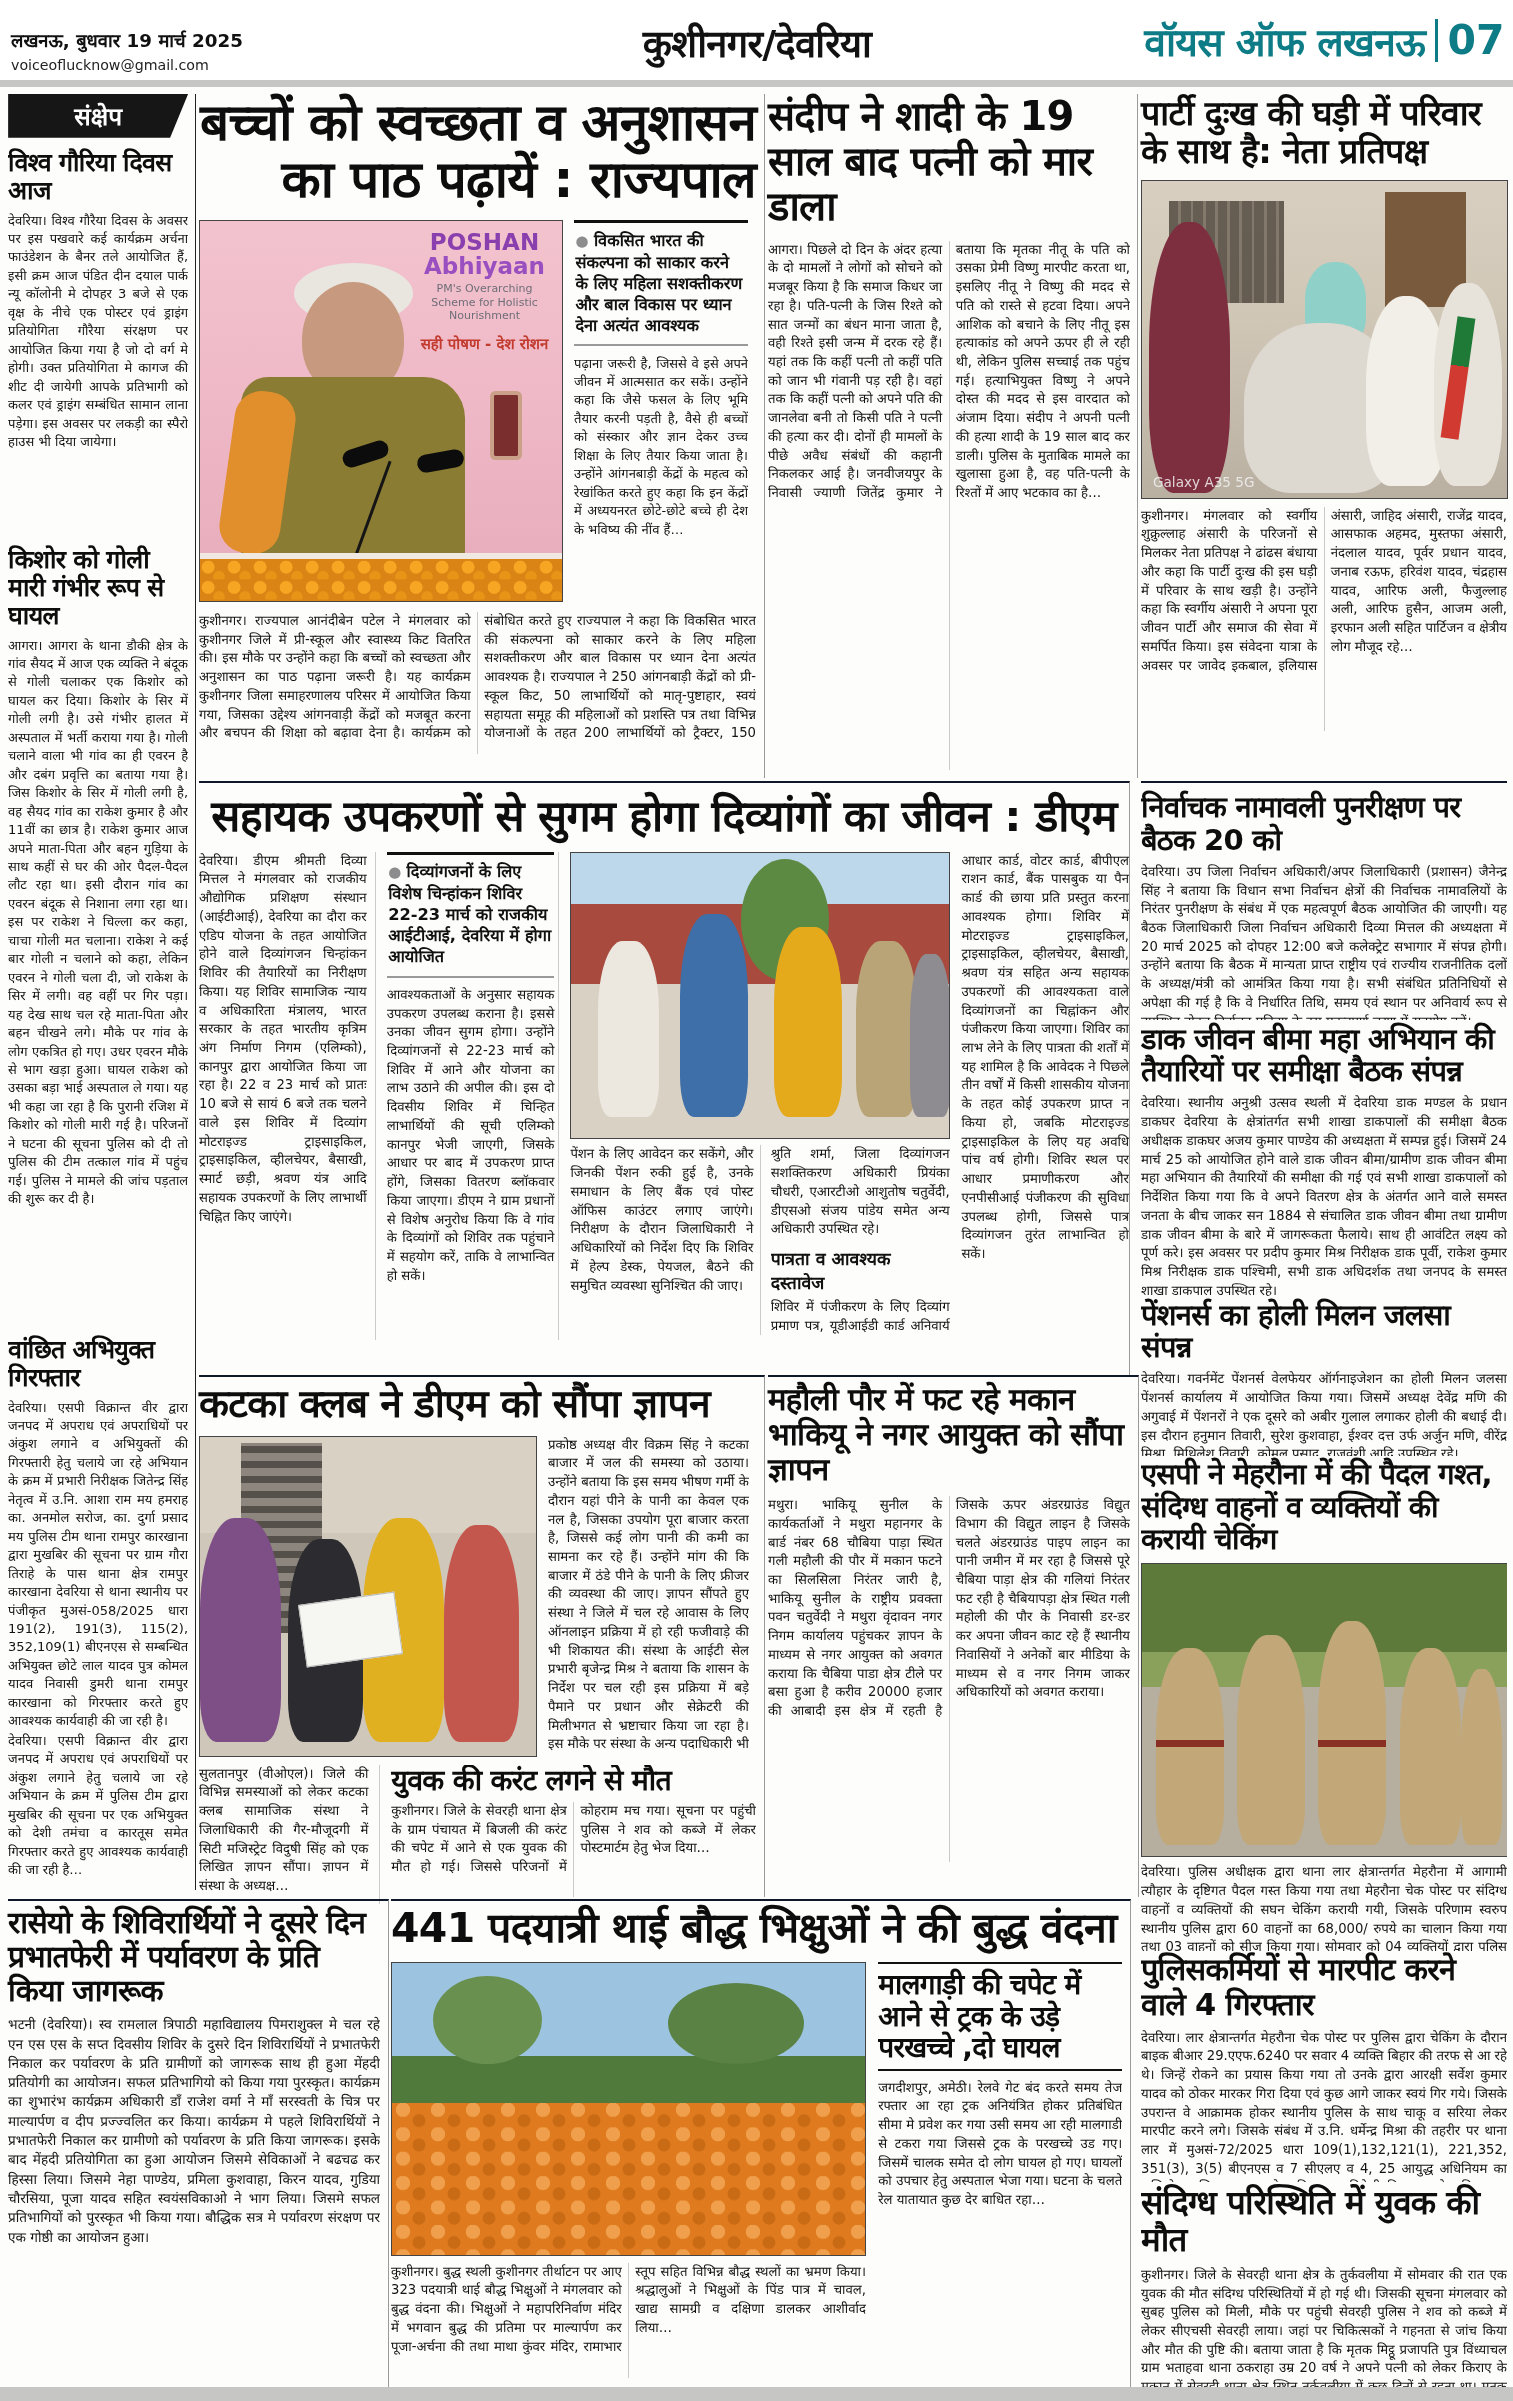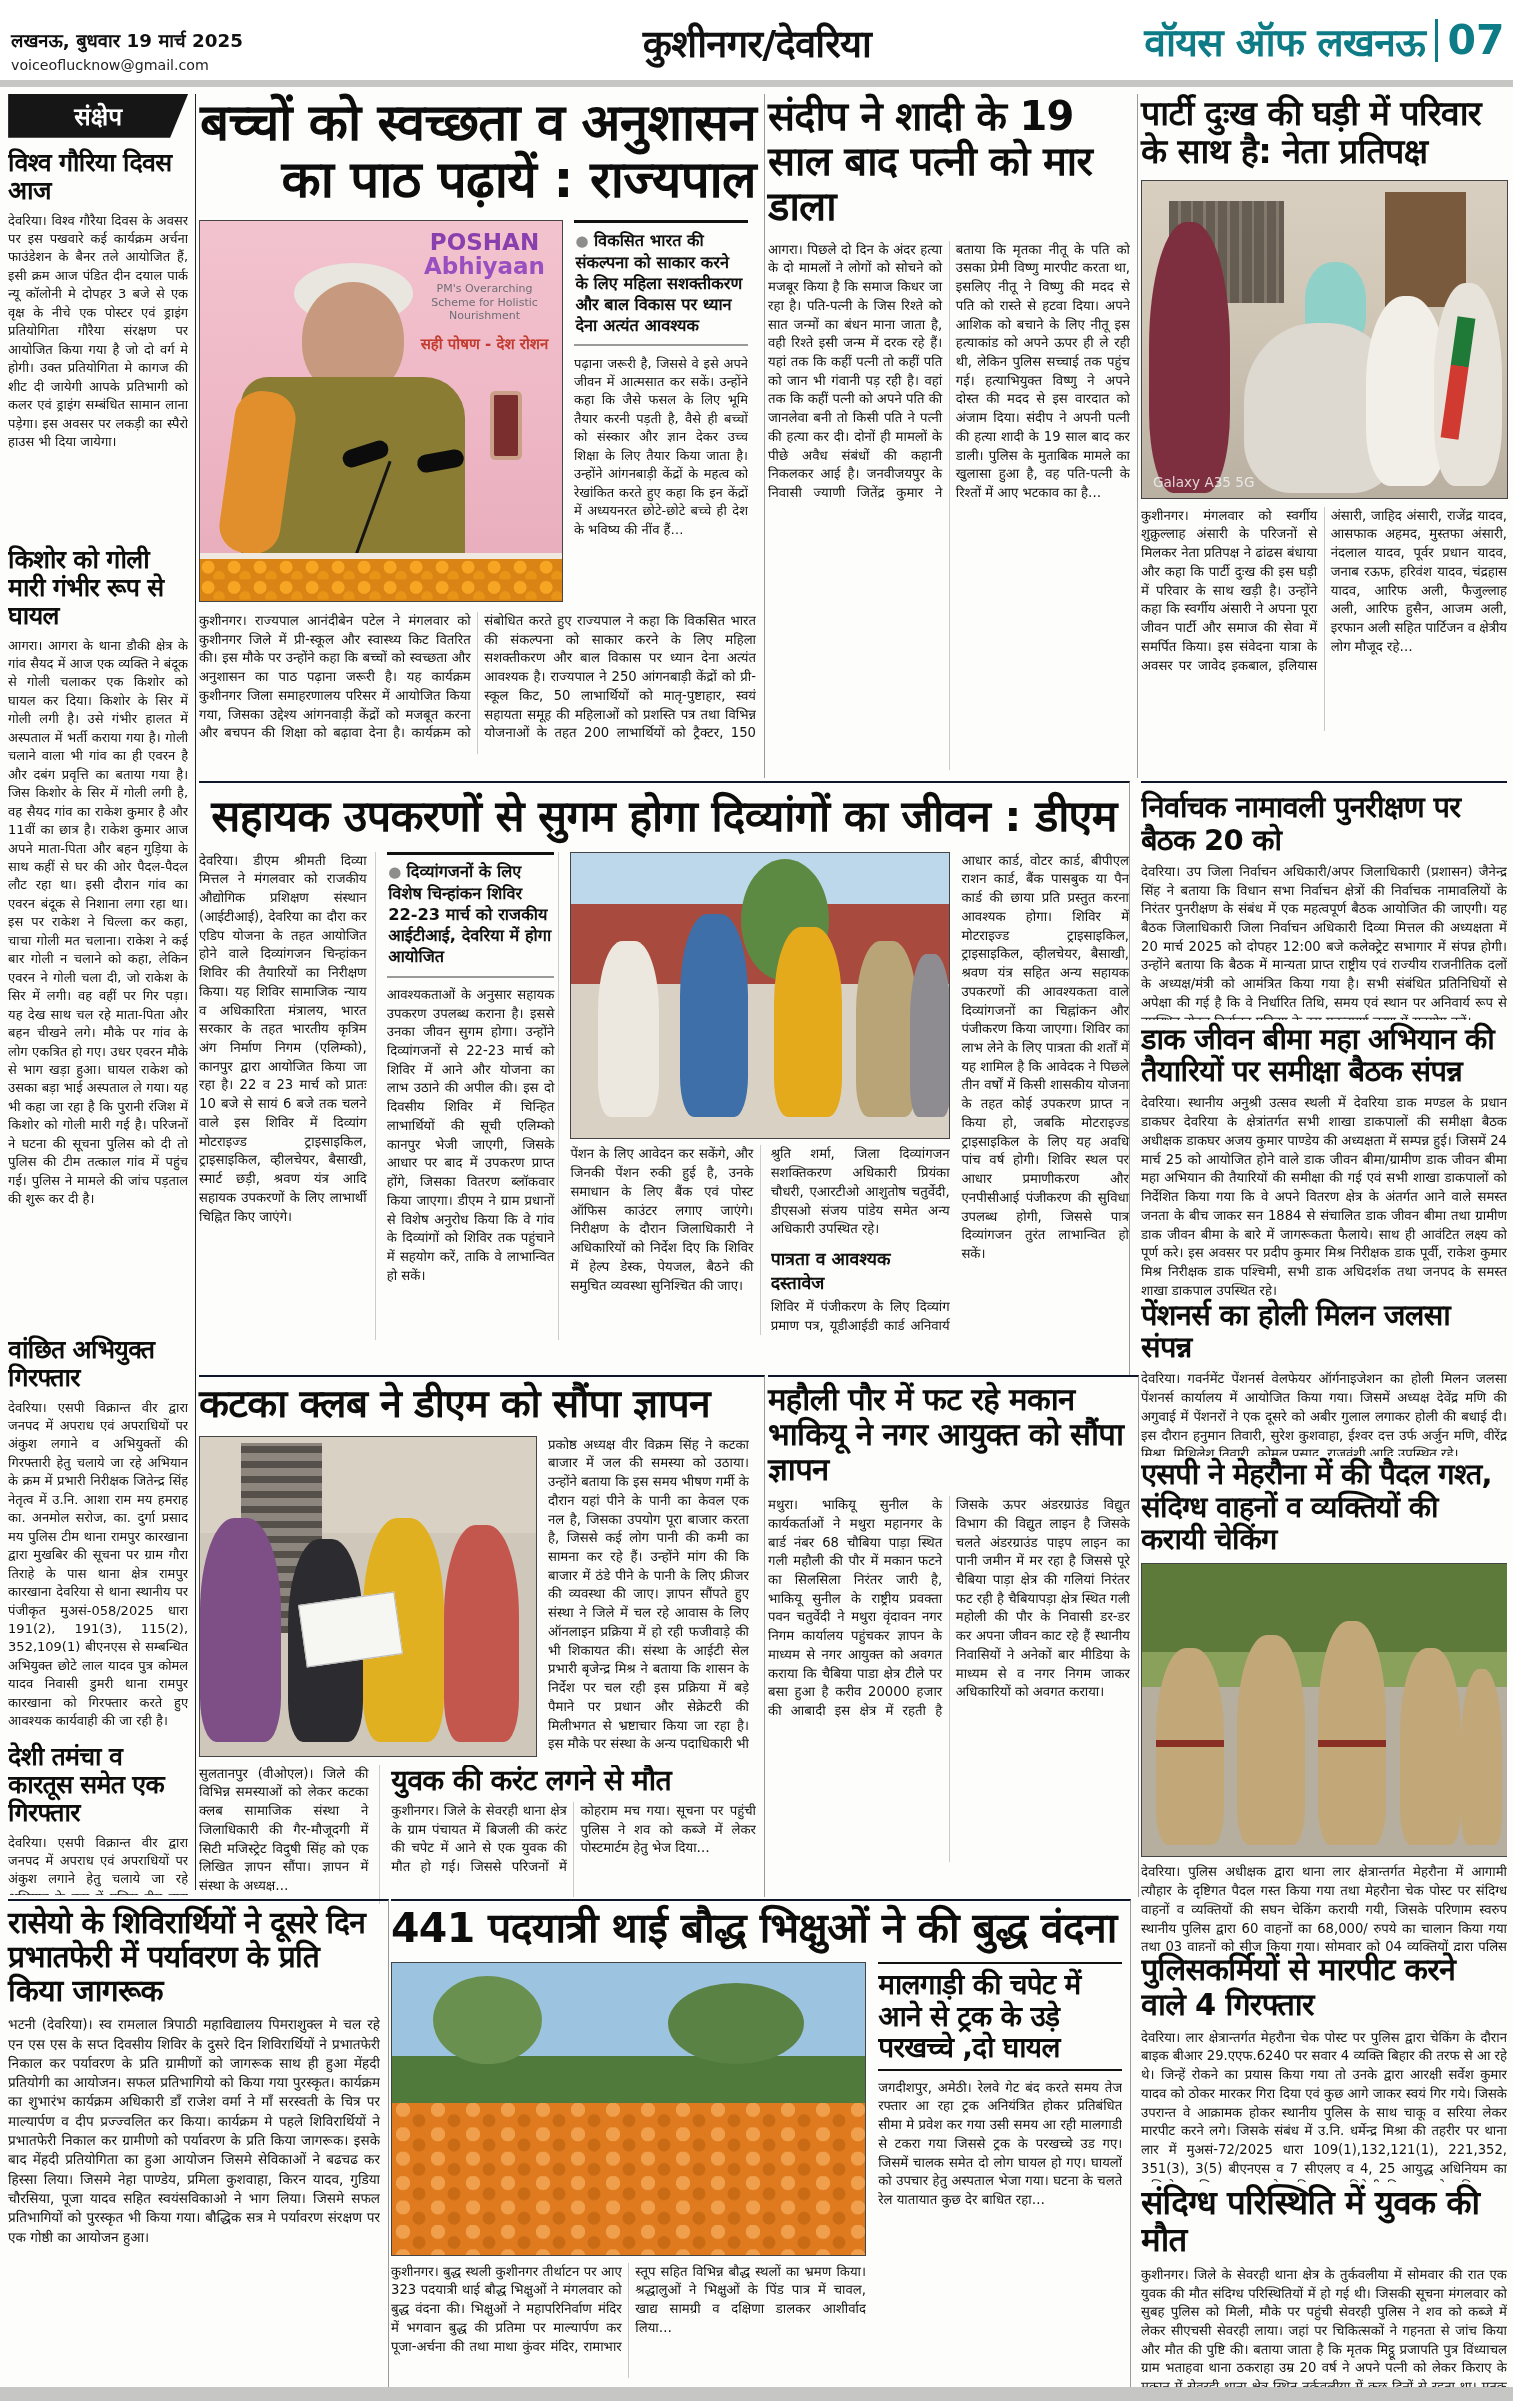--- a/index.html
+++ b/index.html
@@ -184,21 +184,20 @@
     </div>
     <div class="bs2">
       <h3 class="headline">किशोर को गोली मारी गंभीर रूप से घायल</h3>
       <div class="btxt">आगरा। आगरा के थाना डौकी क्षेत्र के गांव सैयद में आज एक व्यक्ति ने बंदूक से गोली चलाकर एक किशोर को घायल कर दिया। किशोर के सिर में गोली लगी है। उसे गंभीर हालत में अस्पताल में भर्ती कराया गया है। गोली चलाने वाला भी गांव का ही एवरन है और दबंग प्रवृत्ति का बताया गया है। जिस किशोर के सिर में गोली लगी है, वह सैयद गांव का राकेश कुमार है और 11वीं का छात्र है। राकेश कुमार आज अपने माता-पिता और बहन गुड़िया के साथ कहीं से घर की ओर पैदल-पैदल लौट रहा था। इसी दौरान गांव का एवरन बंदूक से निशाना लगा रहा था। इस पर राकेश ने चिल्ला कर कहा, चाचा गोली मत चलाना। राकेश ने कई बार गोली न चलाने को कहा, लेकिन एवरन ने गोली चला दी, जो राकेश के सिर में लगी। वह वहीं पर गिर पड़ा। यह देख साथ चल रहे माता-पिता और बहन चीखने लगे। मौके पर गांव के लोग एकत्रित हो गए। उधर एवरन मौके से भाग खड़ा हुआ। घायल राकेश को उसका बड़ा भाई अस्पताल ले गया। यह भी कहा जा रहा है कि पुरानी रंजिश में किशोर को गोली मारी गई है। परिजनों ने घटना की सूचना पुलिस को दी तो पुलिस की टीम तत्काल गांव में पहुंच गई। पुलिस ने मामले की जांच पड़ताल की शुरू कर दी है।</div>
     </div>
     <div class="bs3">
       <h3 class="headline">वांछित अभियुक्त गिरफ्तार</h3>
       <div class="btxt">देवरिया। एसपी विक्रान्त वीर द्वारा जनपद में अपराध एवं अपराधियों पर अंकुश लगाने व अभियुक्तों की गिरफ्तारी हेतु चलाये जा रहे अभियान के क्रम में प्रभारी निरीक्षक जितेन्द्र सिंह नेतृत्व में उ.नि. आशा राम मय हमराह का. अनमोल सरोज, का. दुर्गा प्रसाद मय पुलिस टीम थाना रामपुर कारखाना द्वारा मुखबिर की सूचना पर ग्राम गौरा तिराहे के पास थाना क्षेत्र रामपुर कारखाना देवरिया से थाना स्थानीय पर पंजीकृत मुअसं-058/2025 धारा 191(2), 191(3), 115(2), 352,109(1) बीएनएस से सम्बन्धित अभियुक्त छोटे लाल यादव पुत्र कोमल यादव निवासी डुमरी थाना रामपुर कारखाना को गिरफ्तार करते हुए आवश्यक कार्यवाही की जा रही है।</div>
     </div>
     <div class="bs4">
-      <h3 class="headline">देशी तमंचा व कारतूस समेत एक गिरफ्तार</h3>
       <div class="btxt">देवरिया। एसपी विक्रान्त वीर द्वारा जनपद में अपराध एवं अपराधियों पर अंकुश लगाने हेतु चलाये जा रहे अभियान के क्रम में पुलिस टीम द्वारा मुखबिर की सूचना पर एक अभियुक्त को देशी तमंचा व कारतूस समेत गिरफ्तार करते हुए आवश्यक कार्यवाही की जा रही है…</div>
     </div>
   </div>
 
   <div class="st-gov vline-r">
     <div class="headline">बच्चों को स्वच्छता व अनुशासन का पाठ पढ़ायें : राज्यपाल</div>
     <div class="gov-row">
       <div class="photo gov-photo ph-gov">
         <div class="hair"></div>
         <div class="head"></div>

